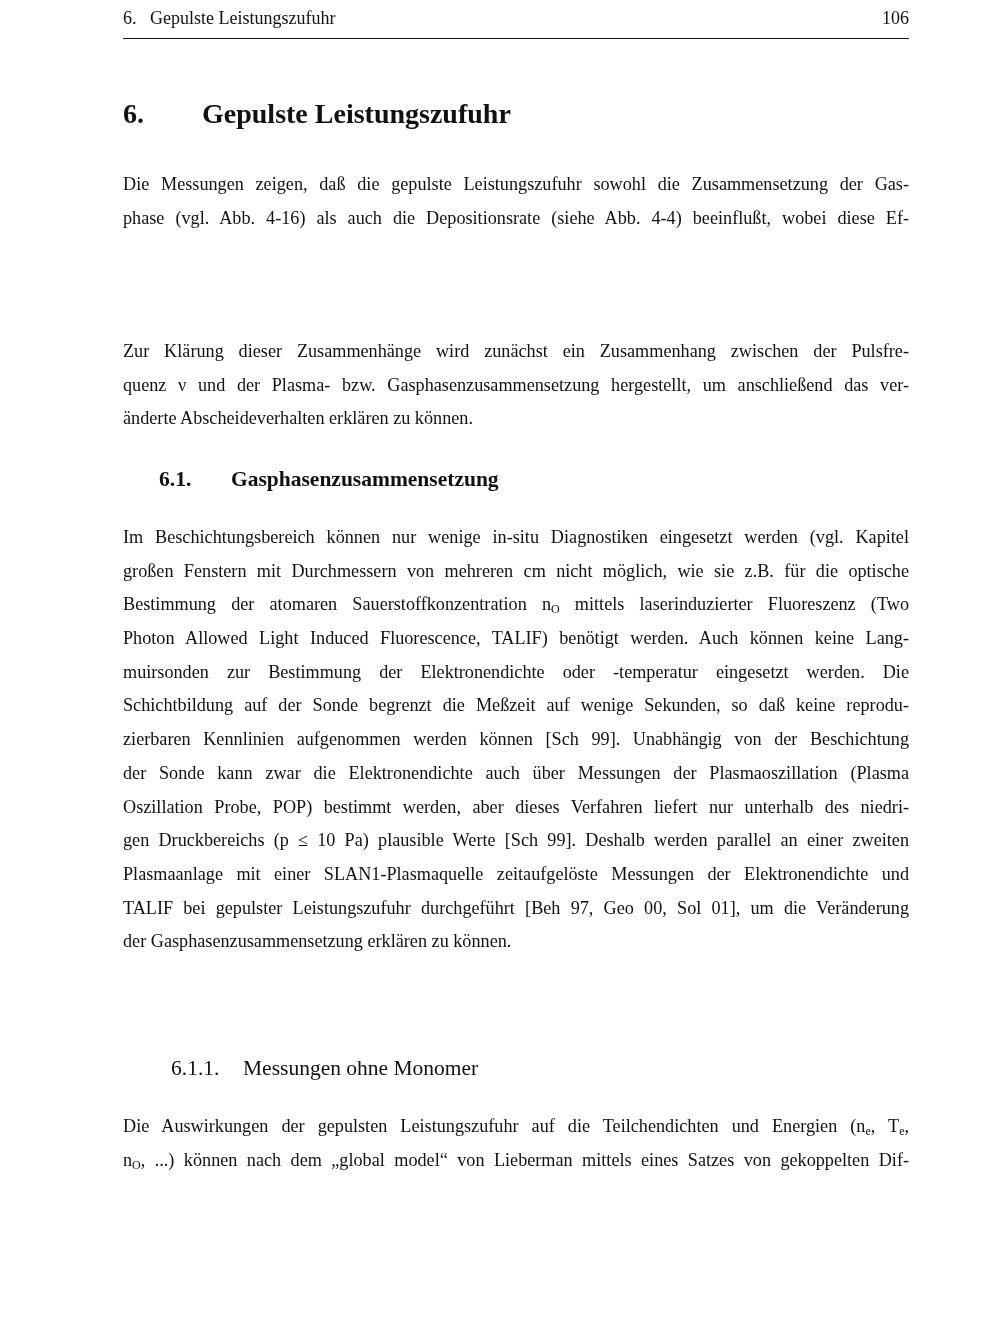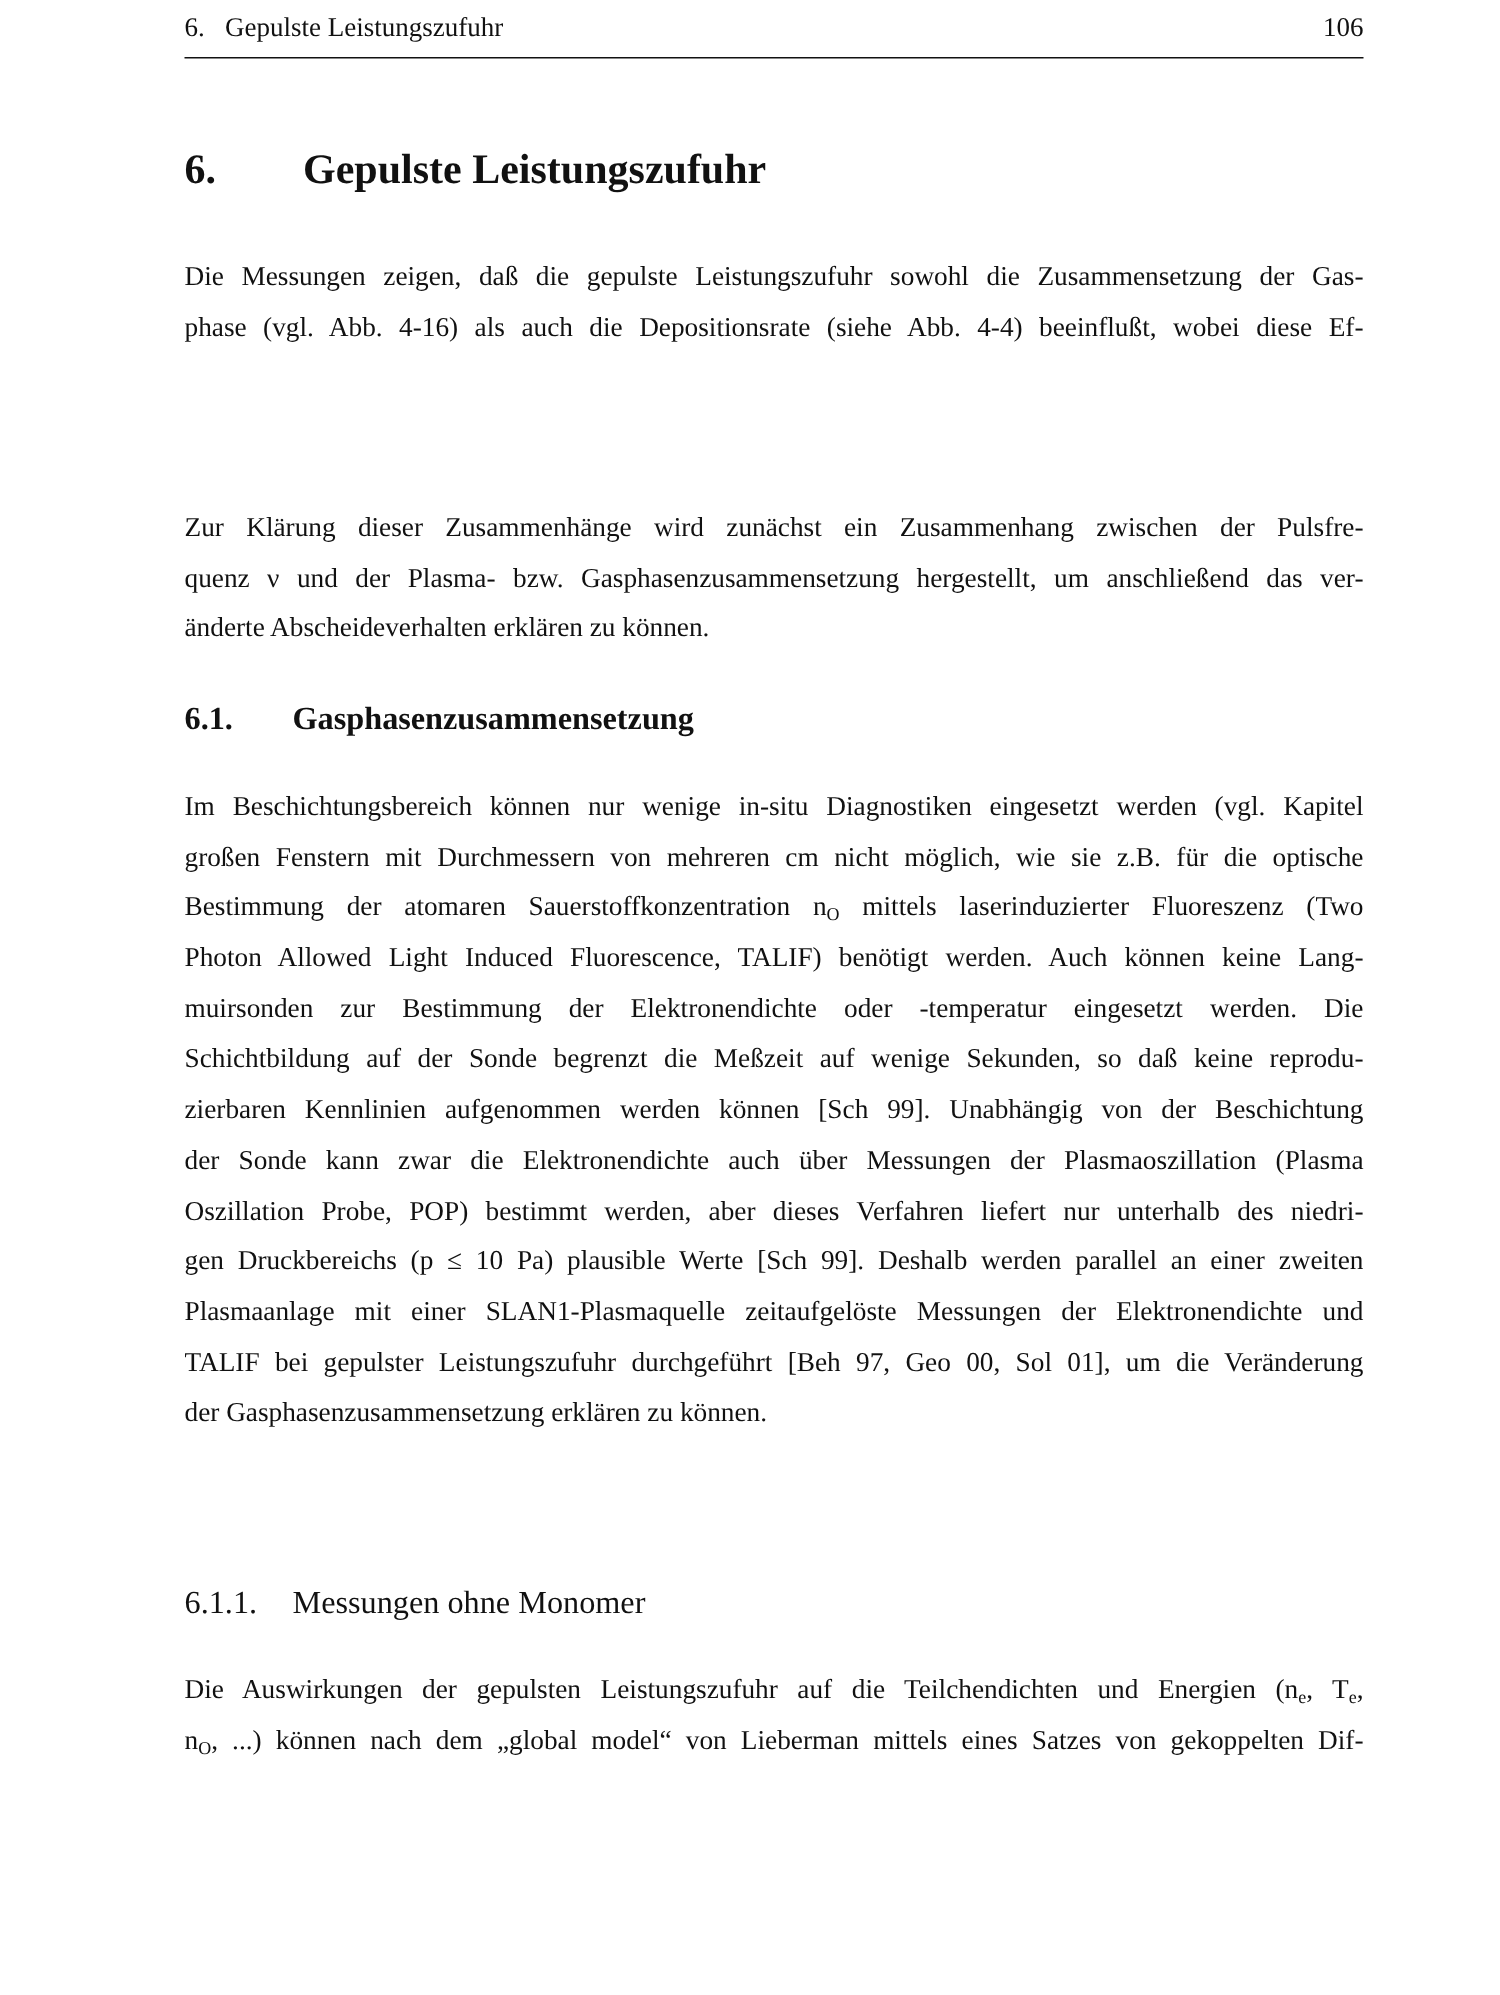--- a/index.html
+++ b/index.html
@@ -17,23 +17,23 @@
   .rule { position: absolute; top: 38px; left: 0; width: 786px; height: 0; border-top: 1.5px solid #111; }
   .chapter-title {
     position: absolute; top: 96px; left: 0;
     font-size: 28px; font-weight: bold; line-height: 36px; margin: 0;
   }
   .chapter-title .num { display: inline-block; width: 79px; }
   .block { position: absolute; left: 0; width: 786px; font-size: 18.2px; }
   .line { height: 33.7px; line-height: 33.7px; white-space: nowrap; }
   .line.j { text-align: justify; text-align-last: justify; }
   .h2 { position: absolute; left: 0; font-size: 21.5px; font-weight: bold; line-height: 28px; margin: 0; }
-  .h2 .num { display: inline-block; width: 72px; }
+  .h2 .num { display: inline-block; width: 72px; margin-left: 36px; }
   .h3 { position: absolute; left: 0; font-size: 21.5px; font-weight: normal; line-height: 28px; margin: 0; }
-  .h3 .num { display: inline-block; width: 72px; }
+  .h3 .num { display: inline-block; width: 72px; margin-left: 48px; }
   sub { font-size: 12px; line-height: 0; vertical-align: -3px; }
 </style>
 </head>
 <body>
 
 <div class="page">
 
   <div class="running-head">
     <span class="rh-title" style="white-space:pre">6.   Gepulste Leistungszufuhr</span>
     <span class="rh-page">106</span>

